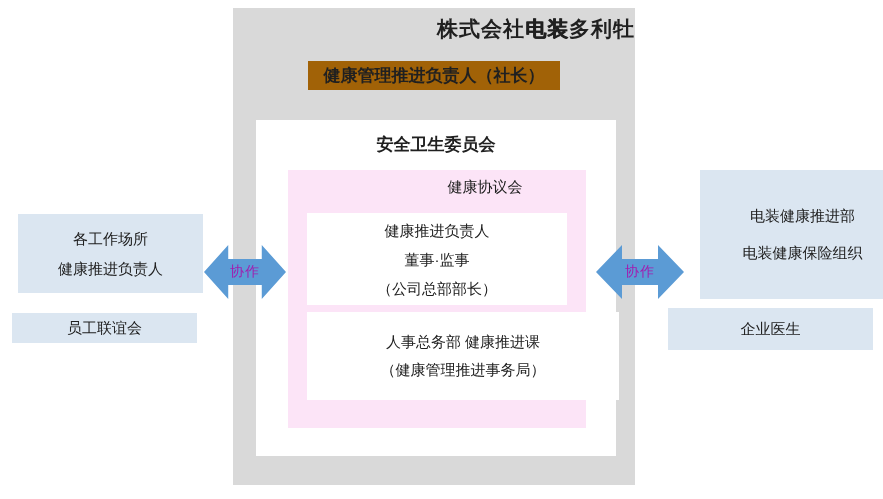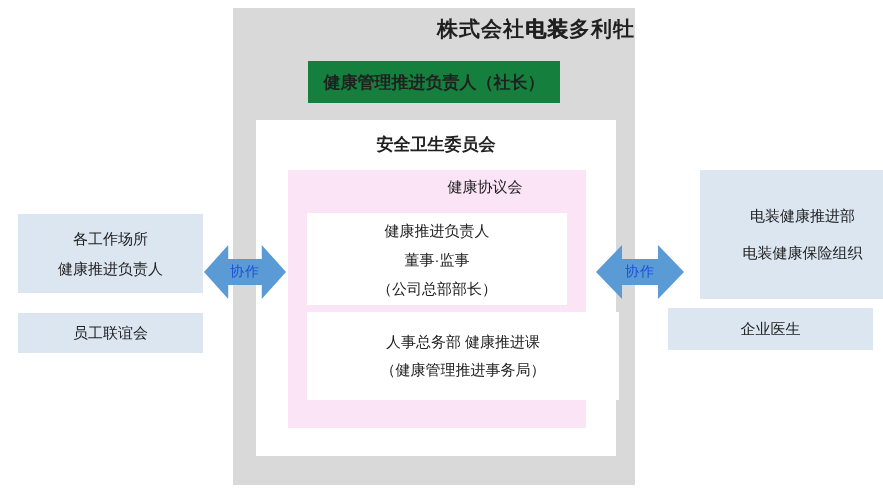--- a/index.html
+++ b/index.html
@@ -5,38 +5,38 @@
   html,body{margin:0;padding:0;}
   body{
     width:883px;height:499px;position:relative;background:#ffffff;
     font-family:"Liberation Sans","DejaVu Sans",sans-serif;color:#202020;
     overflow:hidden;
   }
   .abs{position:absolute;}
   .gray-panel{left:233px;top:8px;width:402px;height:477px;background:#d9d9d9;}
   .main-title{left:233px;top:15px;width:402px;text-align:right;font-size:21px;font-weight:bold;letter-spacing:1px;white-space:nowrap;}
   .main-title .heavy{font-weight:900;text-shadow:0.8px 0 0 currentColor;}
-  .leader-box{left:308px;top:61px;width:252px;height:42px;background:#15803d;display:flex;align-items:center;justify-content:center;font-size:17px;font-weight:bold;white-space:nowrap;}
+  .leader-box{left:308px;top:61px;width:252px;height:29px;background:#a16207;display:flex;align-items:center;justify-content:center;font-size:17px;font-weight:bold;white-space:nowrap;}
   .committee-box{left:256px;top:120px;width:360px;height:336px;background:#ffffff;}
   .committee-title{left:256px;top:133px;width:360px;text-align:center;font-size:17px;font-weight:bold;}
   .pink-box{left:288px;top:170px;width:298px;height:258px;background:#fce4f7;}
   .council-title{left:288px;top:178px;width:298px;text-align:center;font-size:15px;margin-left:48px;}
   .inner-box{background:#ffffff;display:flex;flex-direction:column;align-items:center;justify-content:center;font-size:15px;text-align:center;}
   .inner-box1{left:307px;top:213px;width:260px;height:92px;line-height:29px;}
   .inner-box2{left:307px;top:312px;width:312px;height:88px;line-height:28px;}
   .side-box{background:#dbe6f1;display:flex;flex-direction:column;align-items:center;justify-content:center;font-size:15px;text-align:center;}
   .left-box1{left:18px;top:214px;width:185px;height:79px;line-height:30px;}
-  .left-box2{left:18px;top:313px;width:185px;height:40px;}
+  .left-box2{left:12px;top:313px;width:185px;height:30px;}
   .right-box1{left:700px;top:170px;width:205px;height:129px;gap:18px;}
   .right-box2{left:668px;top:308px;width:205px;height:42px;}
   .arrow{width:82px;height:54px;}
   .arrow-left{left:204px;top:245px;}
   .arrow-right{left:596px;top:245px;width:88px;}
   .arrow svg{display:block;width:100%;height:100%;}
-  .arrow-label{position:absolute;inset:0;display:flex;align-items:center;justify-content:center;color:#1d4ed8;font-size:14px;letter-spacing:1px;}
+  .arrow-label{position:absolute;inset:0;display:flex;align-items:center;justify-content:center;color:#a21caf;font-size:14px;letter-spacing:1px;}
   .line{display:block;}
 </style>
 </head>
 <body>
 
 <div class="abs gray-panel"></div>
 
 <div class="abs main-title">
   <span>株式会社</span><span class="heavy">电装</span><span>多利牡</span>
 </div>

